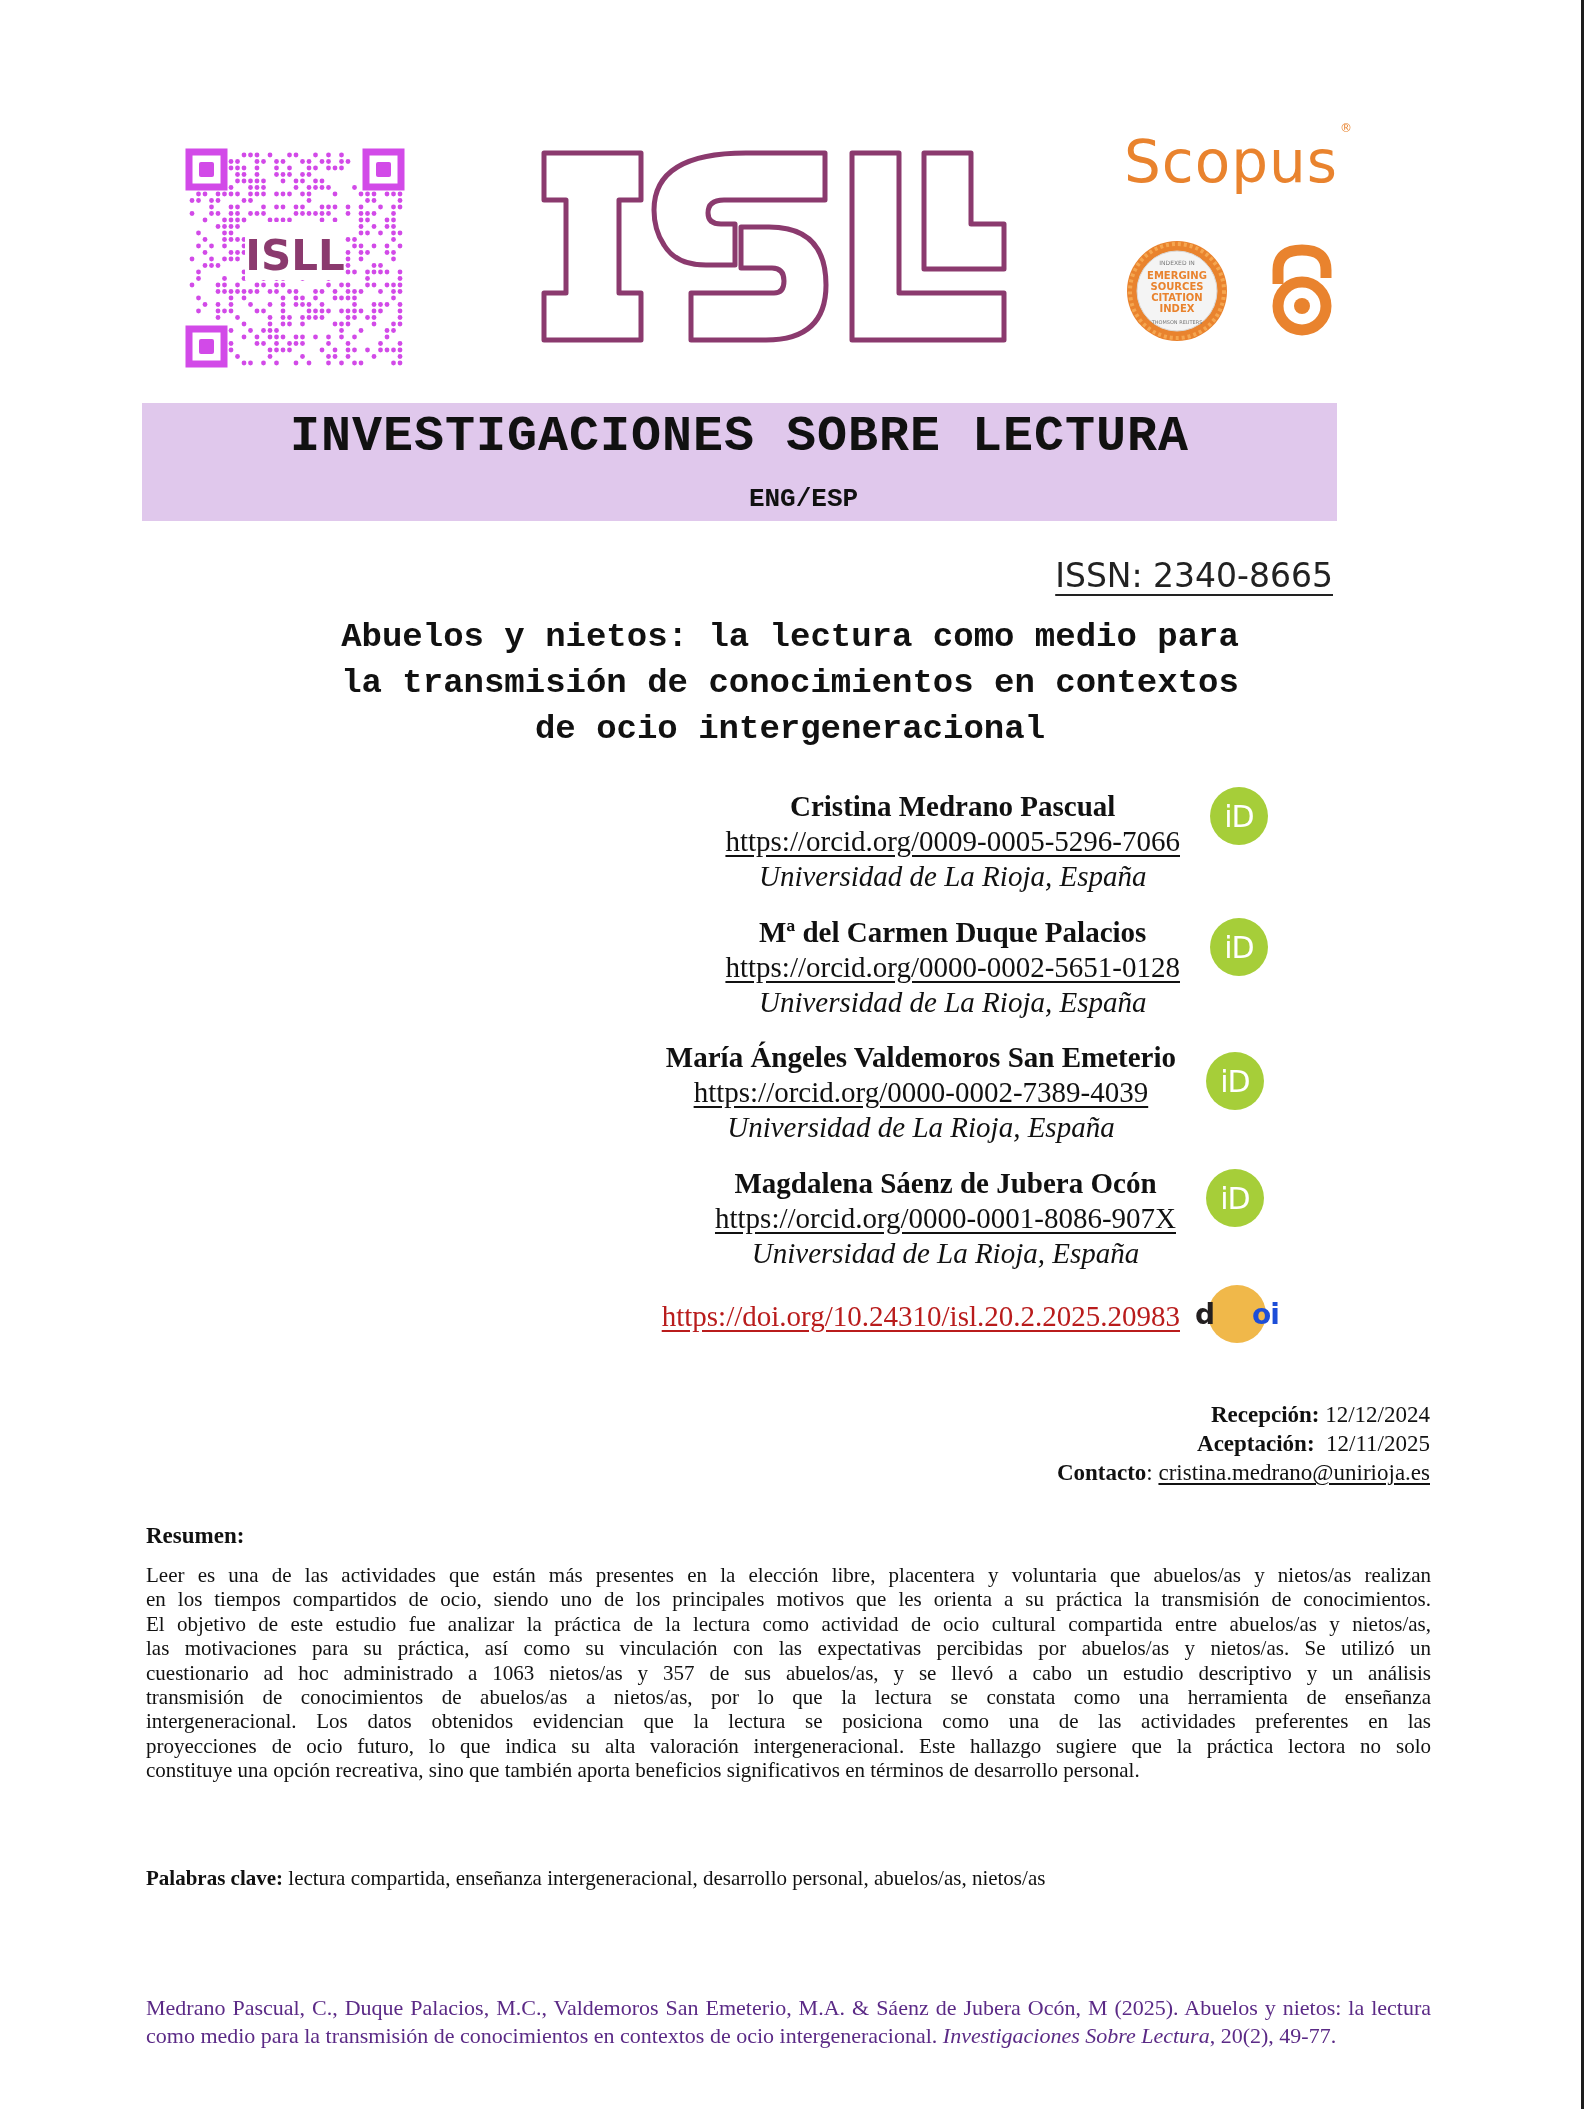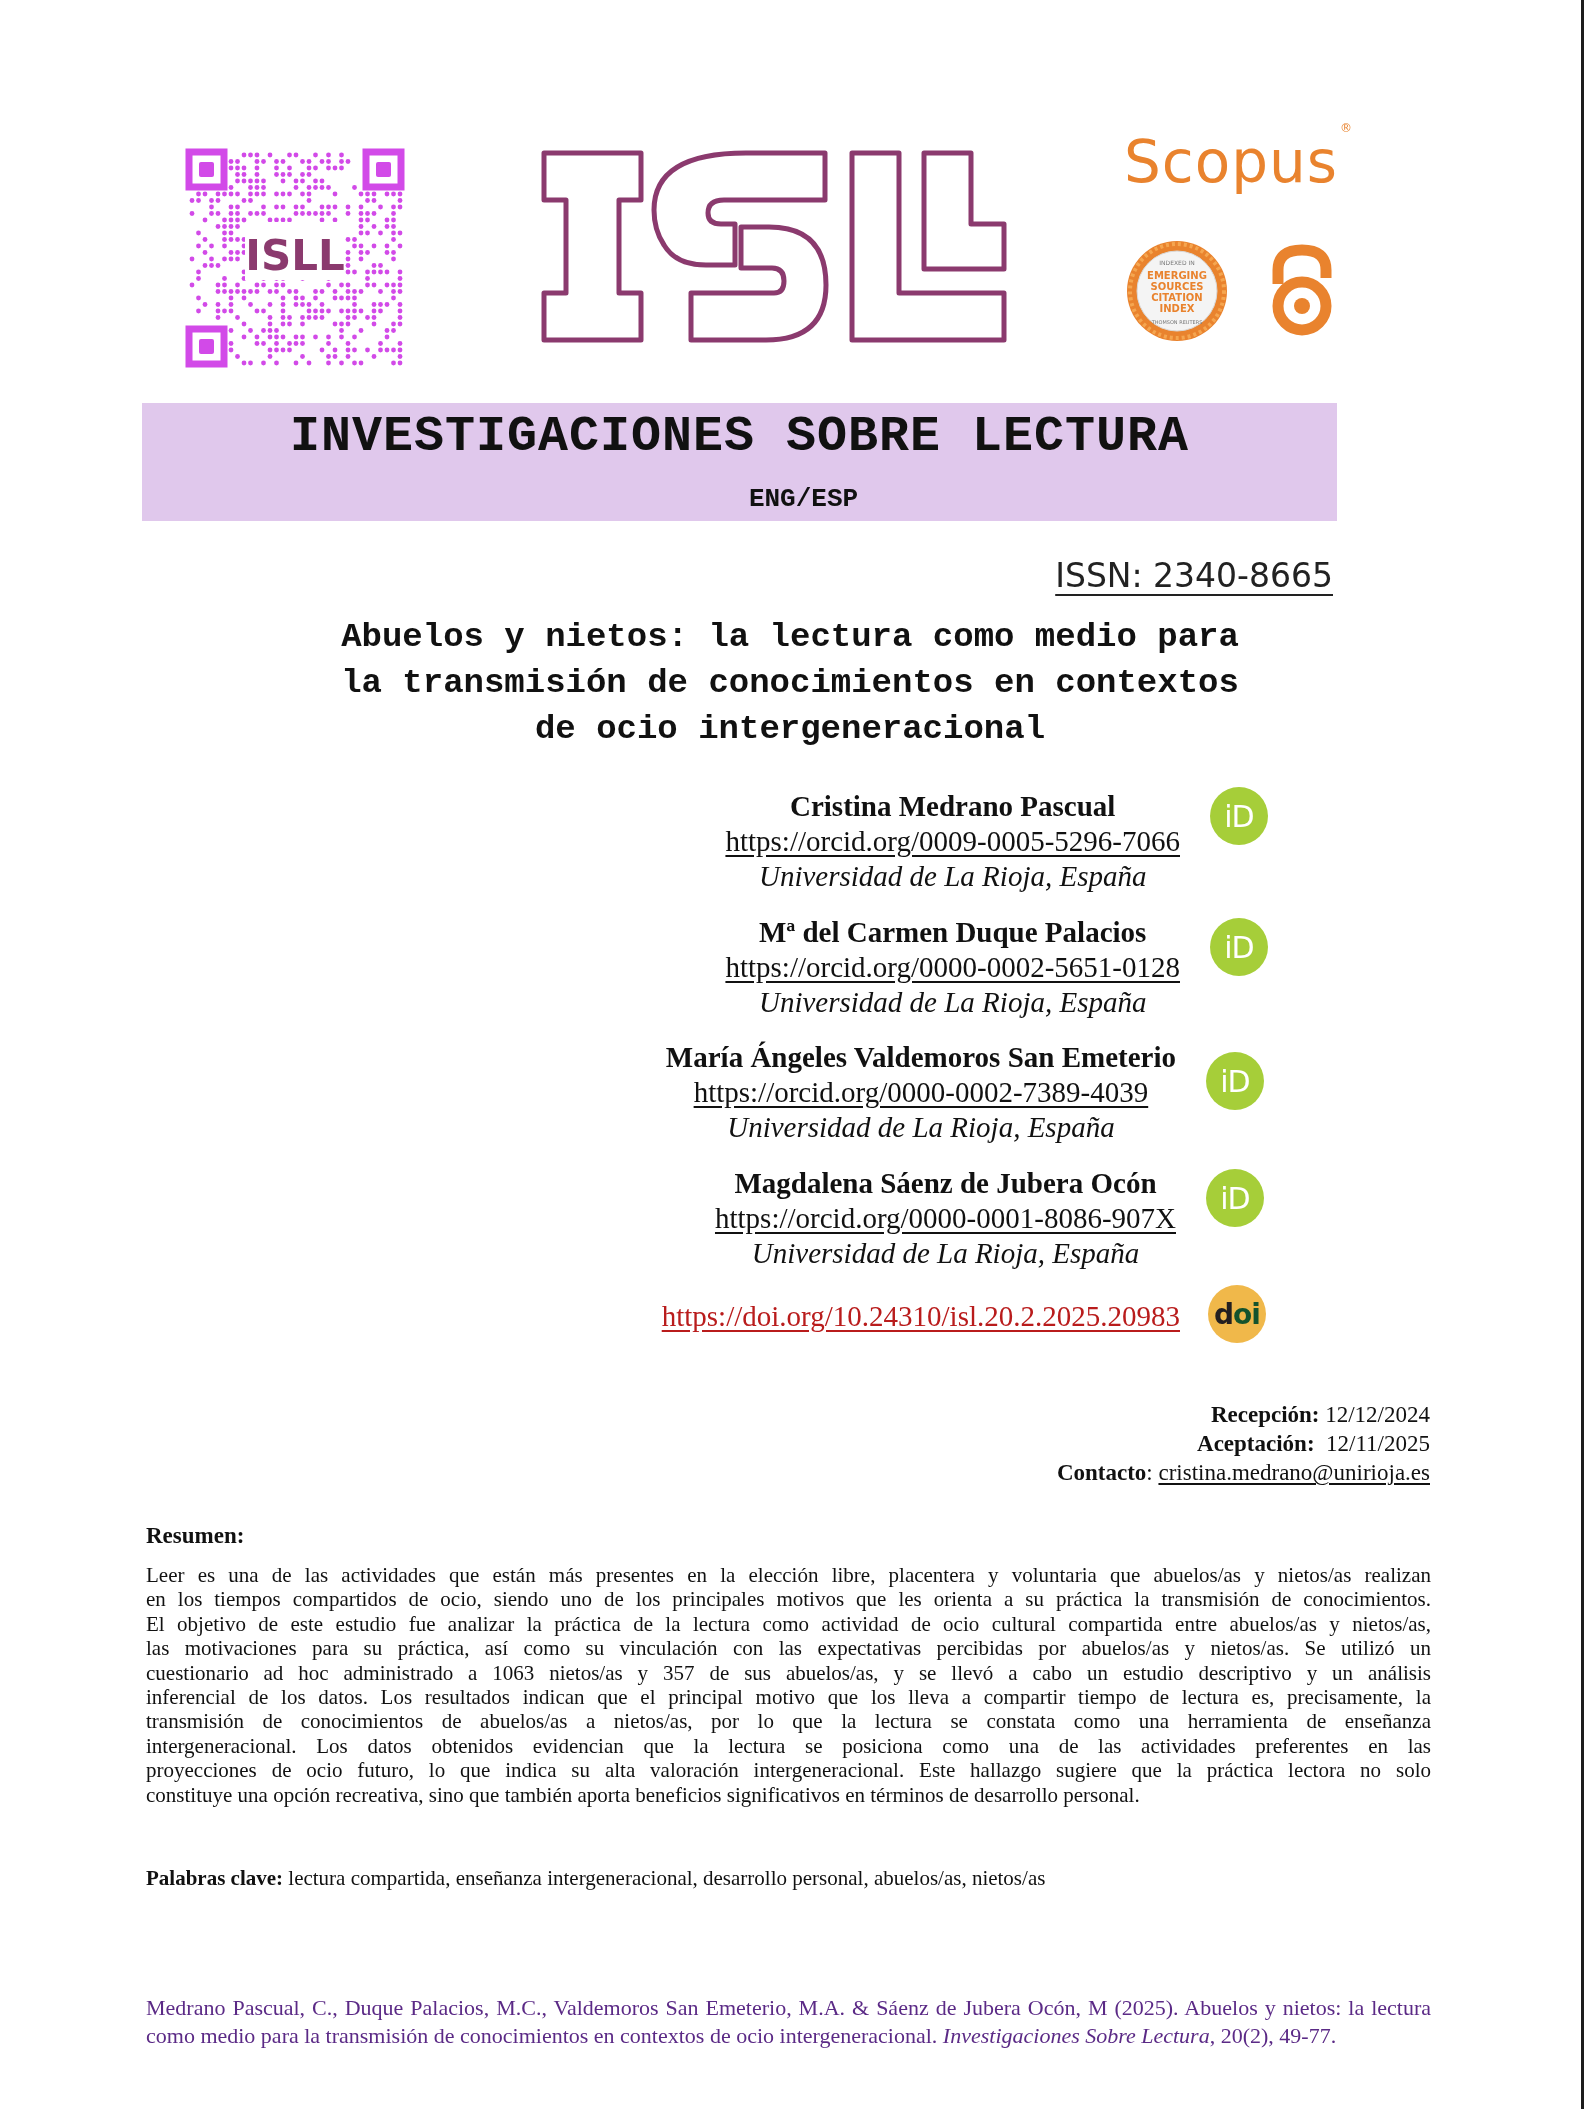--- a/index.html
+++ b/index.html
@@ -32,21 +32,21 @@
 
   
   .author { position: absolute; right: 404px; text-align: center; }
   .author-name { font-weight: bold; font-size: 29px; line-height: 36px; white-space: nowrap; }
   .author-link { font-size: 29px; line-height: 35px; text-decoration: underline; text-underline-offset: 4px; white-space: nowrap; color: #111; }
   .author-aff { font-style: italic; font-size: 29px; line-height: 35px; white-space: nowrap; }
   .orcid { position: absolute; width: 58px; height: 58px; border-radius: 50%; background: #a6ce39; color: #fff; font-family: "DejaVu Sans", sans-serif; font-size: 30px; display: flex; align-items: center; justify-content: center; letter-spacing: -1px; }
   .doi-link { right: 404px; top: 1300px; font-size: 29px; text-decoration: underline; text-underline-offset: 4px; white-space: nowrap; color: #b91c1c; }
   .doi-icon { left: 1208px; top: 1285px; width: 58px; height: 58px; border-radius: 50%; background: #f0b84a; font-family: "DejaVu Sans", sans-serif; font-weight: bold; font-size: 28px; display: flex; align-items: center; justify-content: center; letter-spacing: -1px; }
   .doi-icon .d { color: #231f20; }
-  .doi-icon .oi { color: #14532d; }
+  .doi-icon .oi { color: #1d4ed8; padding-left: 38px; }
 
   
   .dates { right: 154px; top: 1400px; text-align: right; font-size: 23px; line-height: 29px; }
   .dates b { font-weight: bold; }
   .dates .mail { text-decoration: underline; text-underline-offset: 3px; text-align: center; }
 
   
   .resumen-label { left: 146px; top: 1523px; font-weight: bold; font-size: 23px; }
   .abstract { left: 146px; top: 1563px; width: 1285px; font-size: 21px; line-height: 24.4px; text-align: justify; }
   .keywords { left: 146px; top: 1866px; font-size: 21px; white-space: nowrap; }
@@ -632,21 +632,20 @@
   <div><b>Contacto</b>: <span class="mail">cristina.medrano@unirioja.es</span></div>
 </div>
 
 <div class="abs resumen-label">Resumen:</div>
 <div class="abs abstract">
   <div style="text-align:justify;text-align-last:justify">Leer es una de las actividades que están más presentes en la elección libre, placentera y voluntaria que abuelos/as y nietos/as realizan</div>
   <div style="text-align:justify;text-align-last:justify">en los tiempos compartidos de ocio, siendo uno de los principales motivos que les orienta a su práctica la transmisión de conocimientos.</div>
   <div style="text-align:justify;text-align-last:justify">El objetivo de este estudio fue analizar la práctica de la lectura como actividad de ocio cultural compartida entre abuelos/as y nietos/as,</div>
   <div style="text-align:justify;text-align-last:justify">las motivaciones para su práctica, así como su vinculación con las expectativas percibidas por abuelos/as y nietos/as. Se utilizó un</div>
   <div style="text-align:justify;text-align-last:justify">cuestionario ad hoc administrado a 1063 nietos/as y 357 de sus abuelos/as, y se llevó a cabo un estudio descriptivo y un análisis</div>
-  <div style="text-align:justify;text-align-last:justify">inferencial de los datos. Los resultados indican que el principal motivo que los lleva a compartir tiempo de lectura es, precisamente, la</div>
   <div style="text-align:justify;text-align-last:justify">transmisión de conocimientos de abuelos/as a nietos/as, por lo que la lectura se constata como una herramienta de enseñanza</div>
   <div style="text-align:justify;text-align-last:justify">intergeneracional. Los datos obtenidos evidencian que la lectura se posiciona como una de las actividades preferentes en las</div>
   <div style="text-align:justify;text-align-last:justify">proyecciones de ocio futuro, lo que indica su alta valoración intergeneracional. Este hallazgo sugiere que la práctica lectora no solo</div>
   <div>constituye una opción recreativa, sino que también aporta beneficios significativos en términos de desarrollo personal.</div>
 </div>
 
 <div class="abs keywords"><b>Palabras clave:</b> <span>lectura compartida, enseñanza intergeneracional, desarrollo personal, abuelos/as, nietos/as</span></div>
 
 <div class="abs citation"><span>Medrano Pascual, C., Duque Palacios, M.C., Valdemoros San Emeterio, M.A. &amp; Sáenz de Jubera Ocón, M (2025). Abuelos y nietos: la lectura como medio para la transmisión de conocimientos en contextos de ocio intergeneracional. </span><i>Investigaciones Sobre Lectura</i><span>, 20(2), 49-77.</span></div>
 

